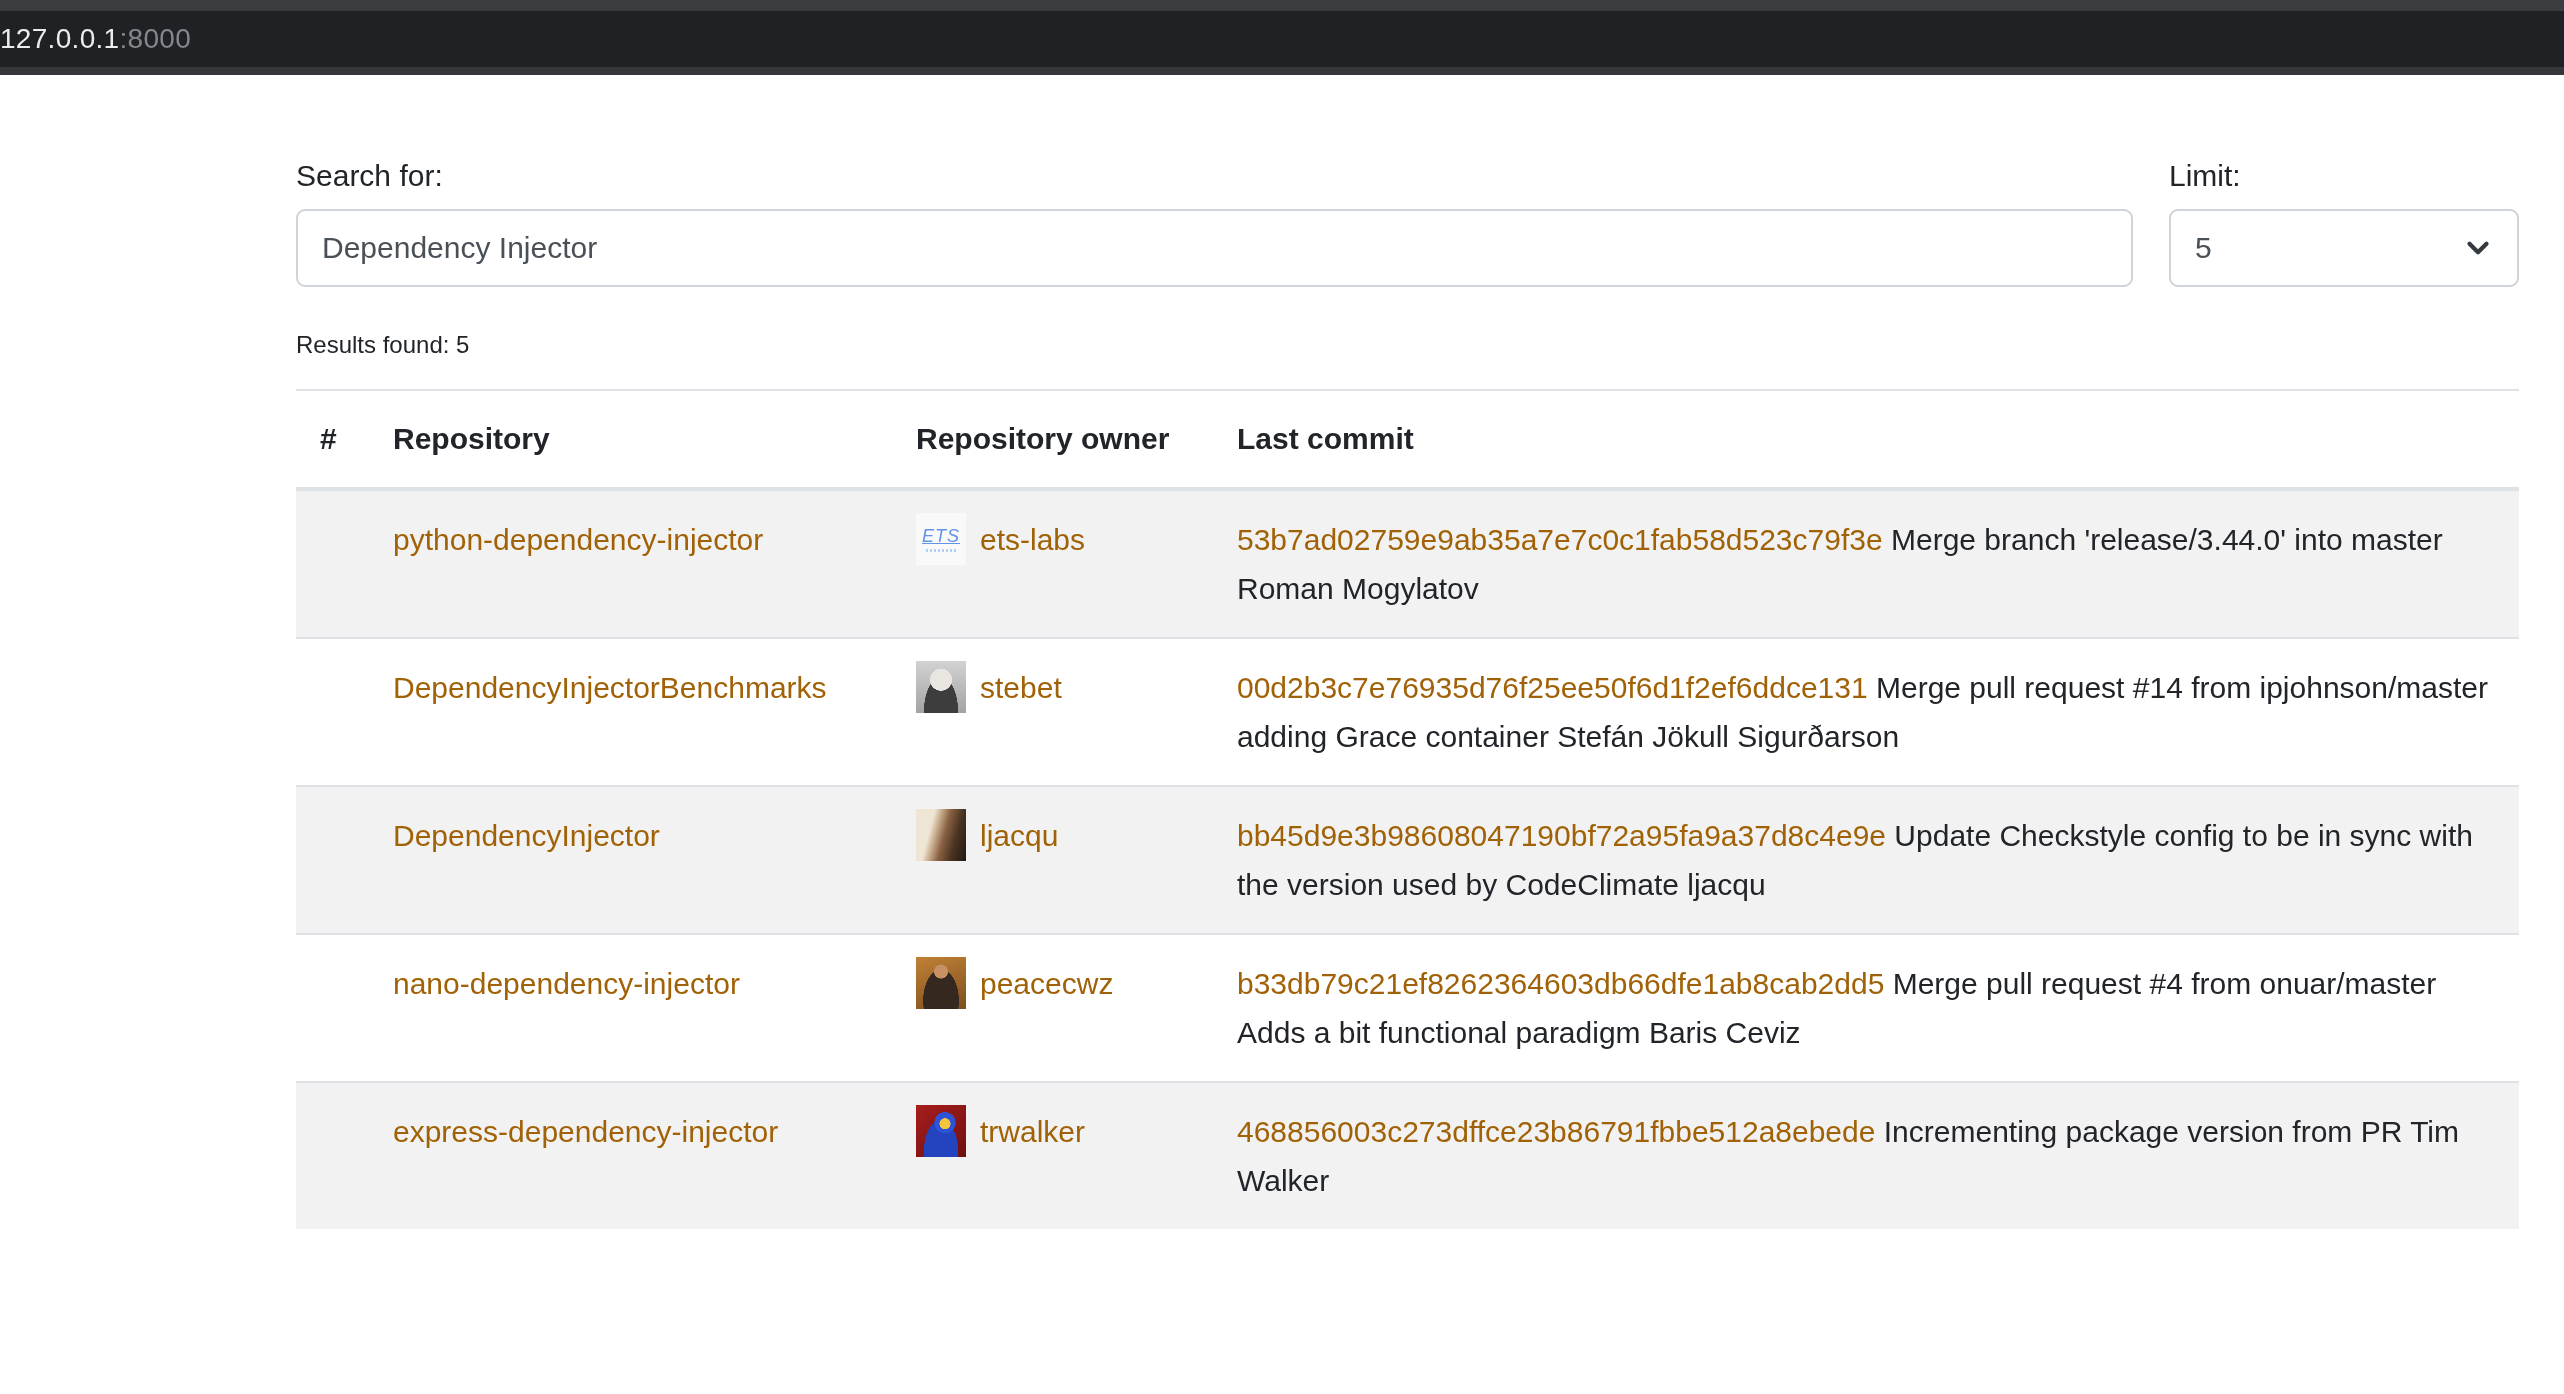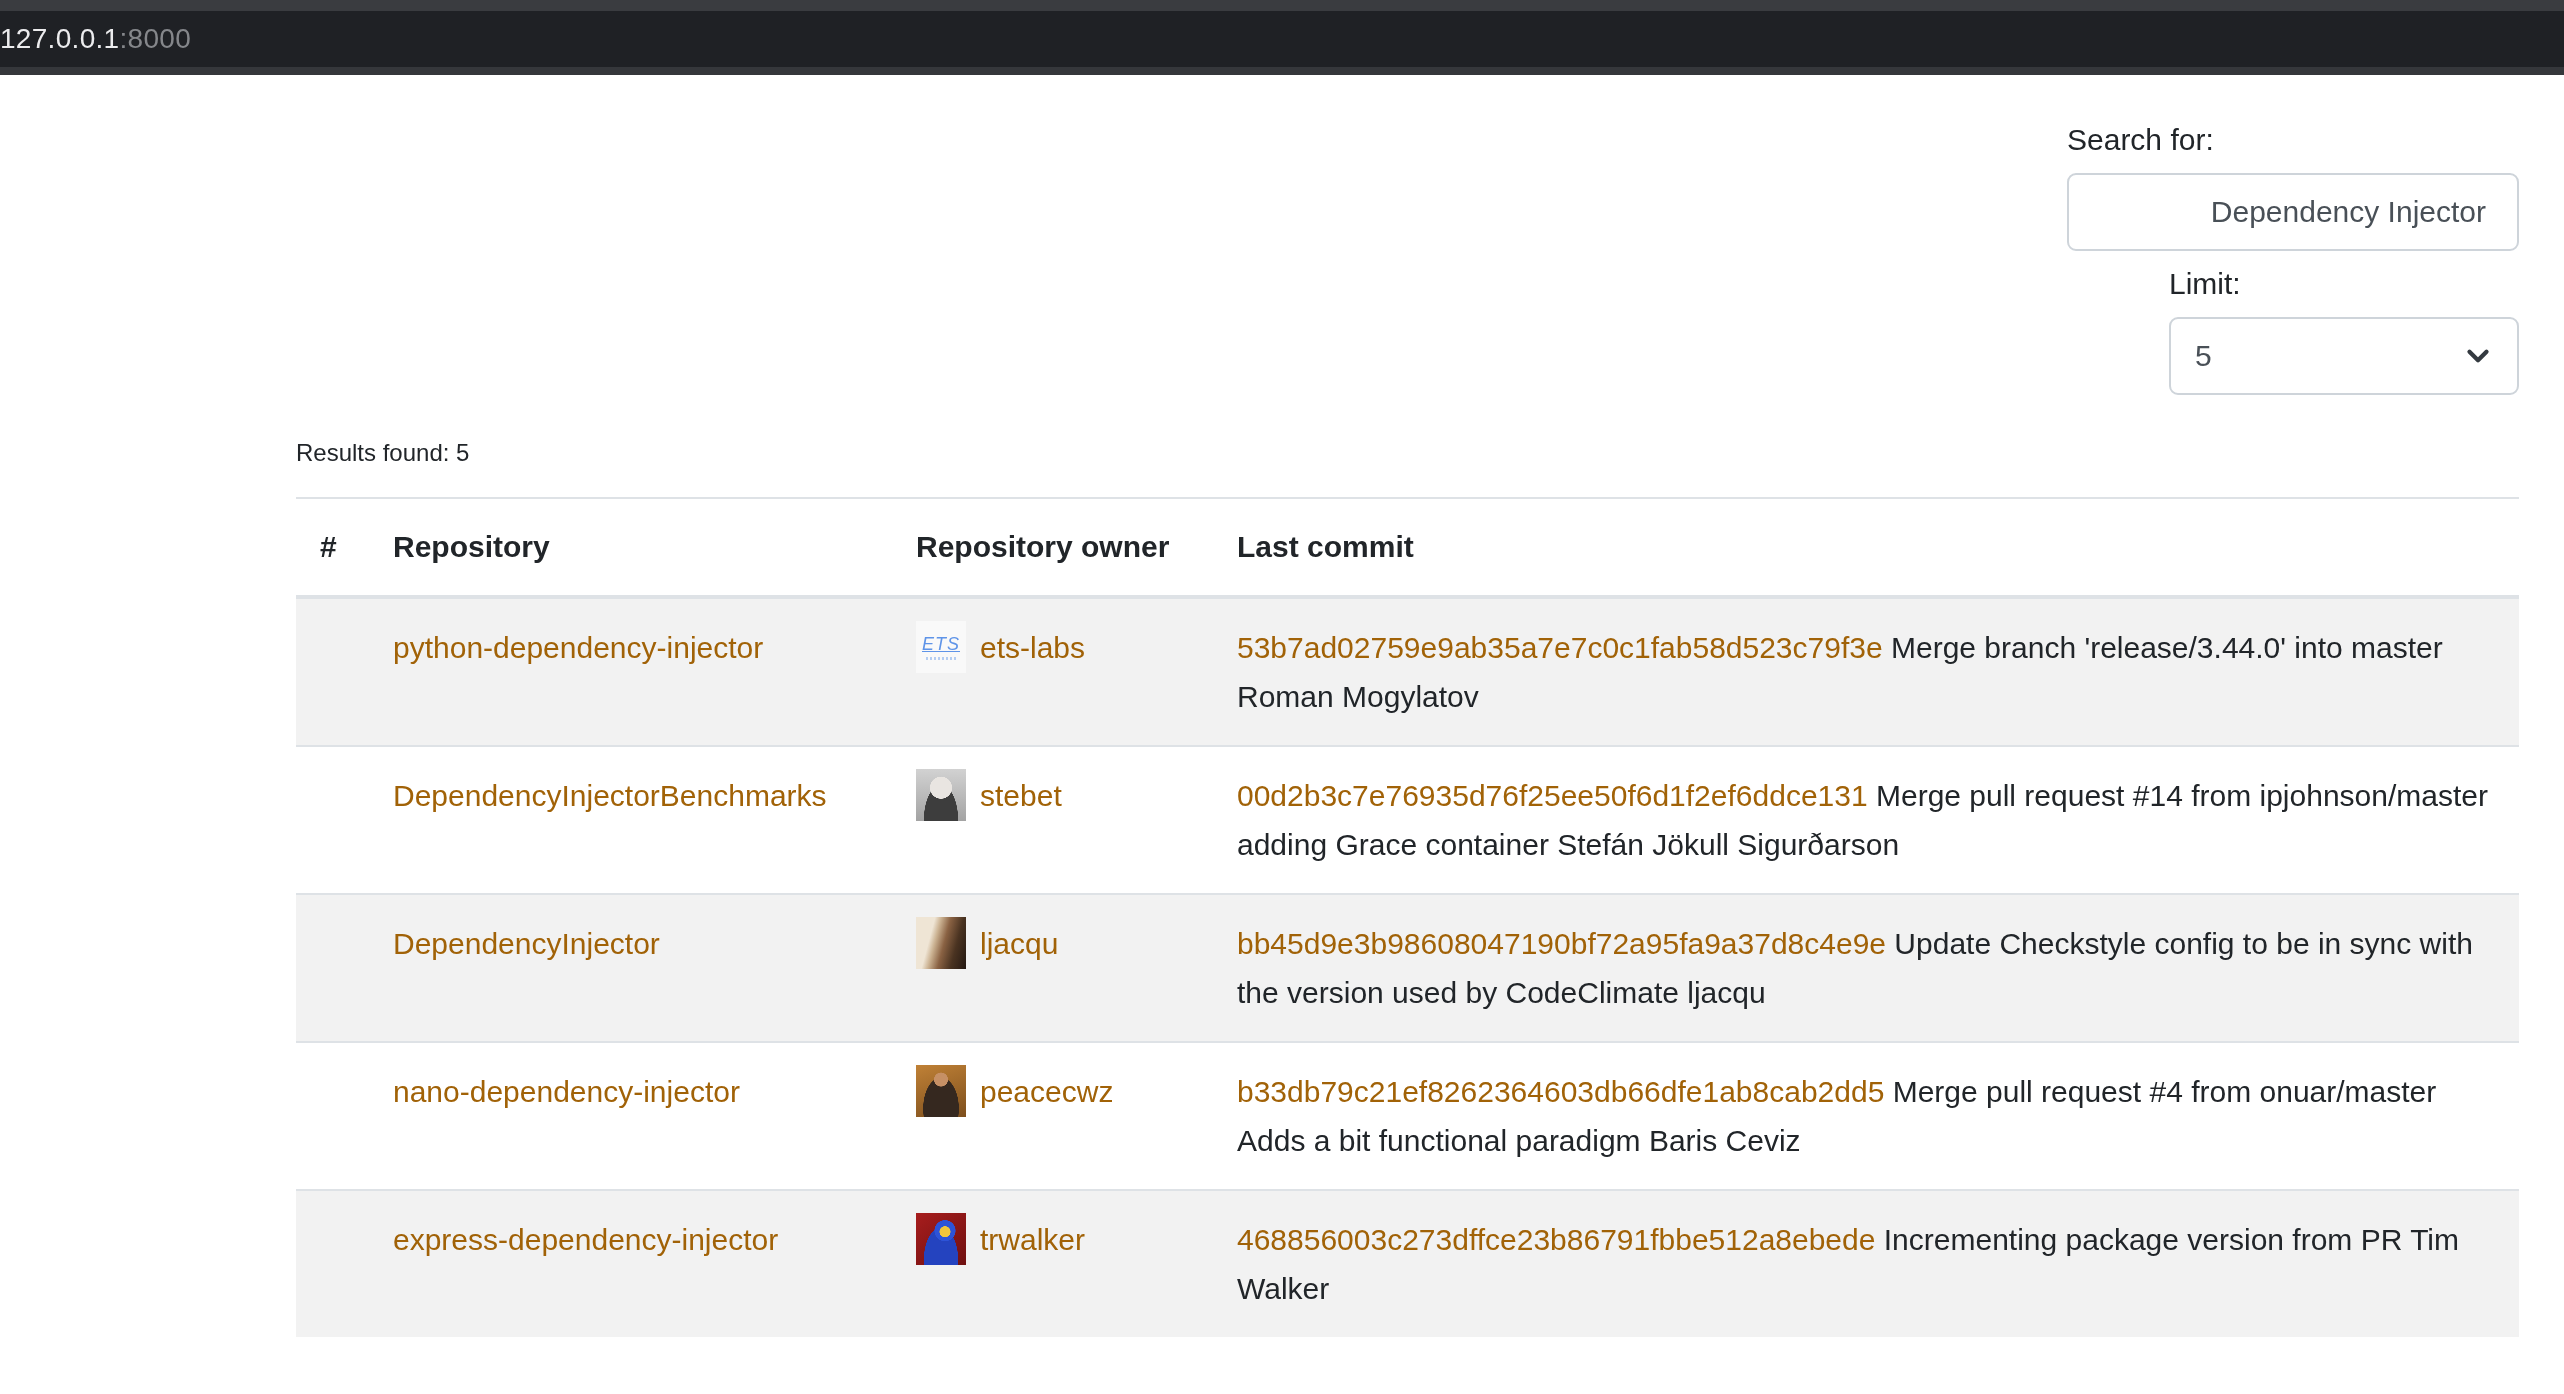--- a/index.html
+++ b/index.html
@@ -25,29 +25,29 @@
   
   .page { margin-left:296px; width:2223px; }
 
   h1.page-title {
     margin:22px 0 0 0;
     font-size:64px; line-height:1.2; font-weight:600;
     letter-spacing:-0.5px; color:#24292e;
   }
 
   
-  .form-row { display:flex; gap:16px; margin-top:48px; align-items:flex-end;flex-direction:column; }
+  .form-row { display:flex; gap:36px; margin-top:84px; align-items:flex-end; }
   .search-col { flex:1 1 auto; }
   .limit-col { width:350px; flex:0 0 auto; }
   .field-label { display:block; font-size:30px; margin-bottom:16px; color:#212529; }
   .text-input {
     width:100%; height:78px; box-sizing:border-box;
     border:2px solid #ced4da; border-radius:9px;
     font-family:inherit; font-size:30px; color:#495057;
-    padding:0 31px; outline:none; background:#fff;text-align:right;
+    padding:0 24px; outline:none; background:#fff;
   }
   .select-box {
     height:78px; box-sizing:border-box;
     border:2px solid #ced4da; border-radius:9px;
     background:#fff; cursor:pointer;
     display:flex; align-items:center; justify-content:space-between;
     padding:0 22px 0 24px;
     font-size:30px; color:#495057;
   }
   .select-box svg { display:block; }

